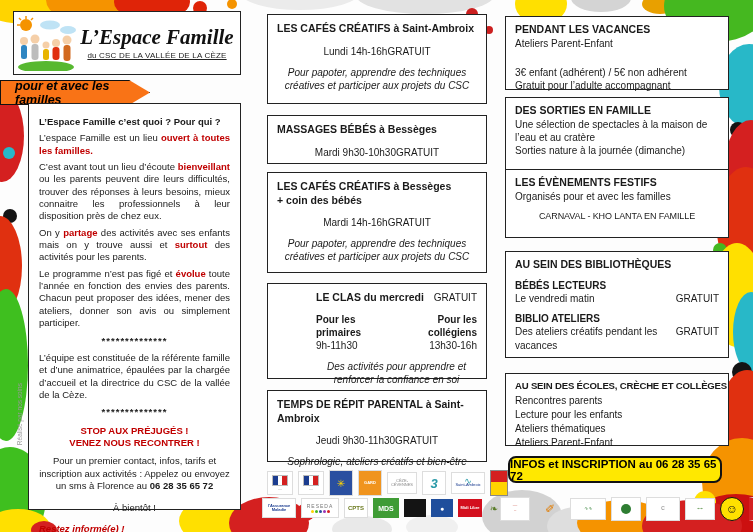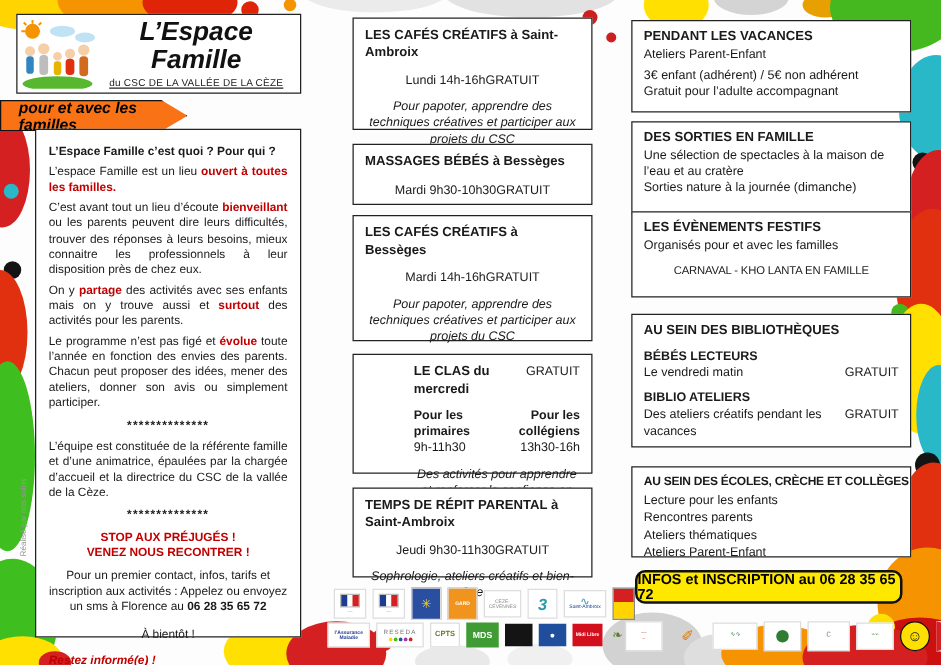--- a/index.html
+++ b/index.html
@@ -5,21 +5,21 @@
   html,body{margin:0;padding:0;}
   body{font-family:"Liberation Sans",sans-serif;background:#ffffff;}
   .page{position:relative;width:753px;height:532px;overflow:hidden;background:#fdfdfd;}
   .splatter{position:absolute;left:0;top:0;z-index:0;}
   .layer{position:absolute;z-index:1;}
 
   
   .header-box{left:13px;top:11px;width:228px;height:64px;background:#fffef6;border:1px solid #555;display:flex;align-items:center;}
   .fam-illus{width:62px;height:56px;flex:0 0 auto;margin-left:2px;}
   .head-text{flex:1;text-align:center;padding-right:4px;}
-  .title{font-family:Liberation Sans, sans-serif;font-style:italic;font-weight:bold;font-size:21px;color:#111;line-height:1.05;text-align:center;}
+  .title{font-family:Liberation Serif, serif;font-style:italic;font-weight:bold;font-size:21px;color:#111;line-height:1.05;text-align:center;}
   .subtitle{font-size:8px;color:#222;margin-top:3px;letter-spacing:.2px;text-decoration:underline;}
 
   .banner{left:0;top:80px;width:150px;height:25px;background:#f97316;border:1.5px solid #111;
     clip-path:polygon(0 0,86% 0,100% 50%,86% 100%,0 100%);
     font-style:italic;font-weight:bold;font-size:12.5px;display:flex;align-items:center;padding-left:14px;box-sizing:border-box;}
 
   .box{background:#ffffff;border:1.5px solid #222;box-sizing:border-box;color:#1a1a1a;}
 
   
   .left-box{left:28px;top:103px;width:213px;height:407px;padding:8px 10px;font-size:9.5px;line-height:1.3;text-align:justify;}
@@ -27,21 +27,21 @@
   .bold{font-weight:bold;}
   .red{color:#c00000;font-weight:bold;}
   .stars{text-align:center;font-weight:bold;letter-spacing:1px;margin:5px 0;}
   .stop{color:#c00000;font-weight:bold;text-align:center;margin:6px 0 2px 0;}
   .contact{text-align:center;margin-top:6px;}
   .bientot{text-align:center;margin-top:10px;}
   .restez{color:#c00000;font-weight:bold;font-style:italic;margin-top:8px;text-align:left;}
   .credit{position:absolute;left:16px;top:383px;writing-mode:vertical-rl;transform:rotate(180deg);font-size:6.5px;color:#999;z-index:1;}
 
   
-  .mbox{left:267px;width:192px;padding:7px 9px;font-size:10px;line-height:1.3;margin-left:15px;}
+  .mbox{left:267px;width:220px;padding:7px 9px;font-size:10px;line-height:1.3;}
   .btitle{font-weight:bold;font-size:10.5px;}
   .sched{display:flex;justify-content:center;margin-top:9px;}
   .desc{font-style:italic;text-align:center;margin-top:8px;}
   .trow{display:flex;justify-content:space-between;align-items:baseline;}
   .clas-cols{display:flex;justify-content:space-between;margin-top:8px;}
   .clas-col.right{text-align:right;}
 
   
   .rbox{left:505px;width:224px;padding:6px 9px;font-size:10px;line-height:1.32;}
   .festcaps{text-align:center;font-size:9px;margin-top:1px;letter-spacing:-.1px;white-space:nowrap;}
@@ -180,20 +180,21 @@
   <div class="layer box mbox" style="top:115px;height:49px;">
     <div class="btitle">MASSAGES BÉBÉS à Bessèges</div>
     <div class="sched">
         <span>Mardi 9h30-10h30</span>
         <span>GRATUIT</span>
       </div>
   </div>
 
   <div class="layer box mbox" style="top:172px;height:101px;">
     <div class="btitle">LES CAFÉS CRÉATIFS à Bessèges</div>
+    <div class="btitle">+ coin des bébés</div>
     <div class="sched">
         <span>Mardi 14h-16h</span>
         <span>GRATUIT</span>
       </div>
     <div class="desc">Pour papoter, apprendre des techniques créatives et participer aux projets du CSC</div>
   </div>
 
   <div class="layer box mbox" style="top:283px;height:96px;padding-left:48px;">
     <div class="trow">
         <span class="btitle">LE CLAS du mercredi</span>
@@ -217,21 +218,21 @@
     <div class="sched">
         <span>Jeudi 9h30-11h30</span>
         <span>GRATUIT</span>
       </div>
     <div class="desc">Sophrologie, ateliers créatifs et bien-être</div>
   </div>
 
   <div class="layer box rbox" style="top:16px;height:74px;">
     <div class="btitle">PENDANT LES VACANCES</div>
     <div>Ateliers Parent-Enfant</div>
-    <div style="margin-top:4px;">3€ enfant (adhérent) / 5€ non adhérent</div>
+    <div style="margin-top:16px;">3€ enfant (adhérent) / 5€ non adhérent</div>
     <div>Gratuit pour l’adulte accompagnant</div>
   </div>
 
   <div class="layer box rbox" style="top:97px;height:75px;">
     <div class="btitle">DES SORTIES EN FAMILLE</div>
     <div>Une sélection de spectacles à la maison de l’eau et au cratère</div>
     <div>Sorties nature à la journée (dimanche)</div>
   </div>
 
   <div class="layer box rbox" style="top:169px;height:69px;">
@@ -250,22 +251,22 @@
     <div class="subhead">BIBLIO ATELIERS</div>
     <div class="prow">
         <span class="ptxt">Des ateliers créatifs pendant les vacances</span>
         <span>GRATUIT</span>
       </div>
   </div>
 
   <div class="layer box rbox" style="top:373px;height:73px;">
     <div class="btitle nowrap">AU SEIN DES ÉCOLES, CRÈCHE ET COLLÈGES</div>
     <div class="rlist">
+      <div>Rencontres parents</div>
       <div>Lecture pour les enfants</div>
-      <div>Rencontres parents</div>
       <div>Ateliers thématiques</div>
       <div>Ateliers Parent-Enfant</div>
     </div>
   </div>
 
   <div class="layer infos">INFOS et INSCRIPTION  au 06 28 35 65 72</div>
 
   <div class="layer lrow" style="left:267px;top:470px;">
     <div class="logo" style="width:26px;height:24px;flex-direction:column;">
         <span class="flag">

